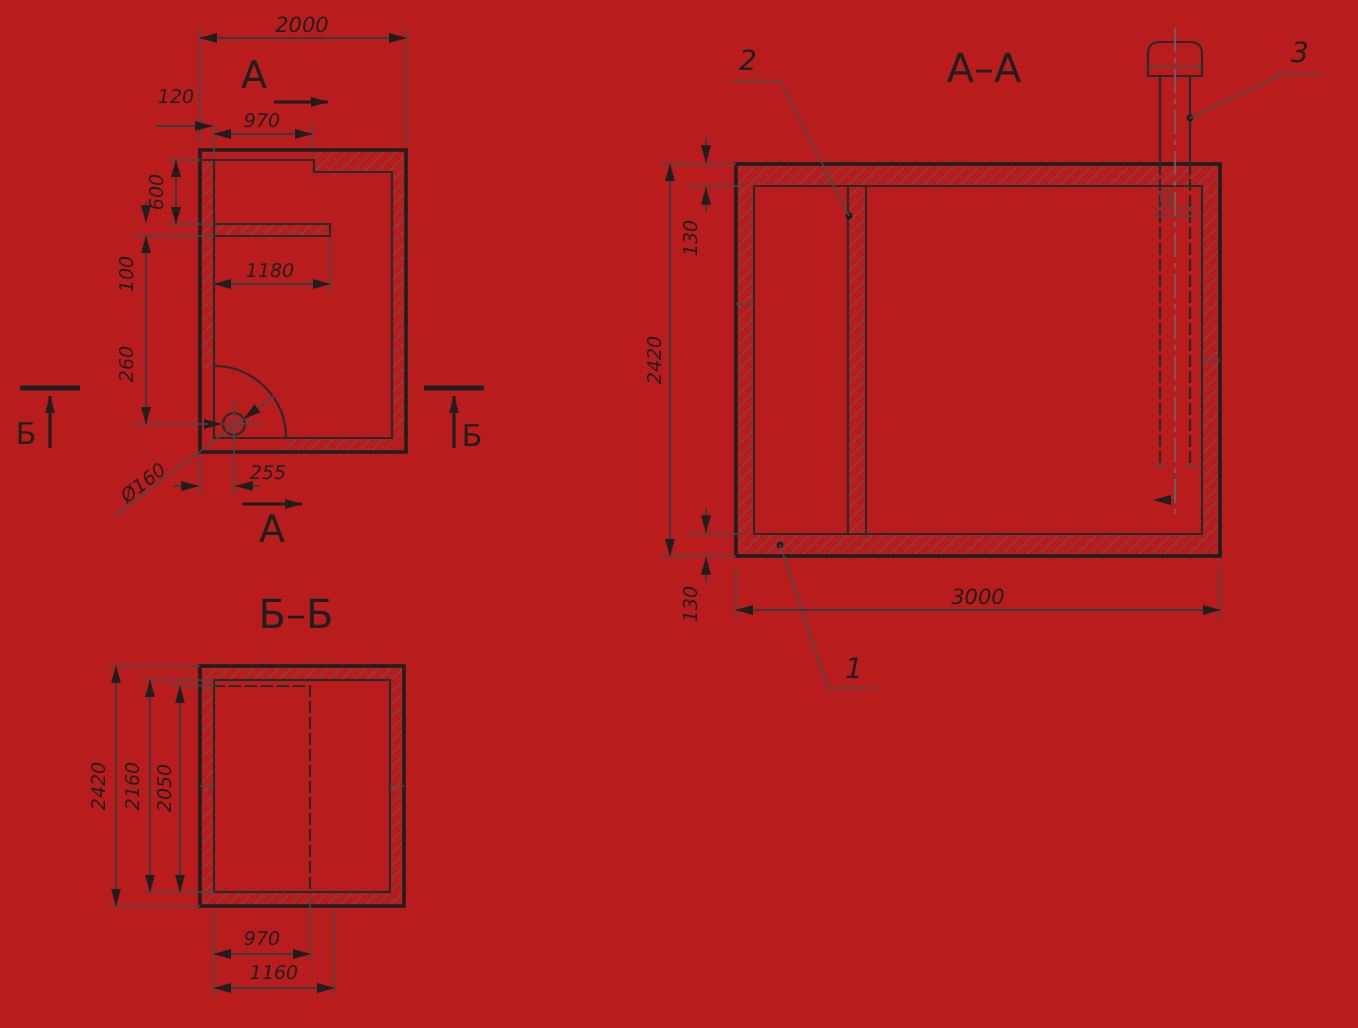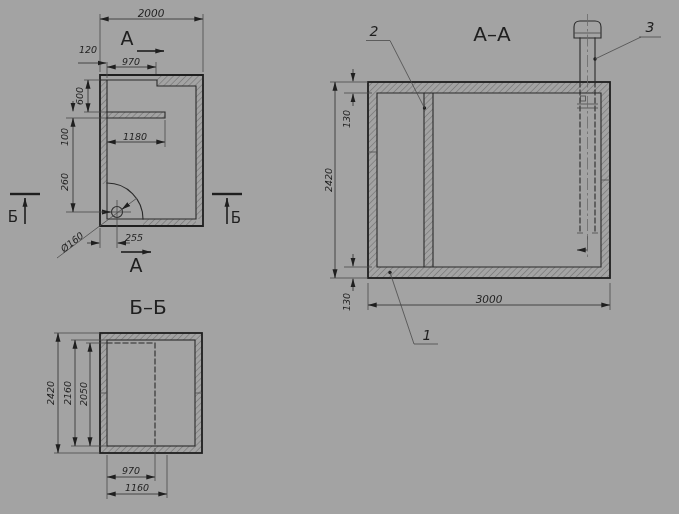--- a/index.html
+++ b/index.html
@@ -1,16 +1,16 @@
 <!DOCTYPE html>
 <html><head>
 <meta charset="utf-8">
 <style>
   html,body{margin:0;padding:0;background:#ffffff;}
-  .stage{width:679px;height:514px;background:#a3a3a3;position:relative;overflow:hidden;}
+  .stage{width:679px;height:514px;background:#b91c1c;position:relative;overflow:hidden;}
   svg{display:block;}
   
   .b  {stroke:#1f1f1f;stroke-width:1.8;fill:none;stroke-linecap:square;}
   .m  {stroke:#2a2a2a;stroke-width:1.1;fill:none;stroke-linecap:square;}
   .t  {stroke:#4a4a4a;stroke-width:0.8;fill:none;}
   .da {stroke:#3a3a3a;stroke-width:0.9;fill:none;marker-start:url(#arr);marker-end:url(#arr);}
   .ae {stroke:#3a3a3a;stroke-width:0.9;fill:none;marker-end:url(#arr);}
   .sec{stroke:#1f1f1f;stroke-width:1.6;fill:none;marker-end:url(#arr);}
   .bar{stroke:#1f1f1f;stroke-width:2.4;fill:none;}
   .hid{stroke-dasharray:5 3;}

